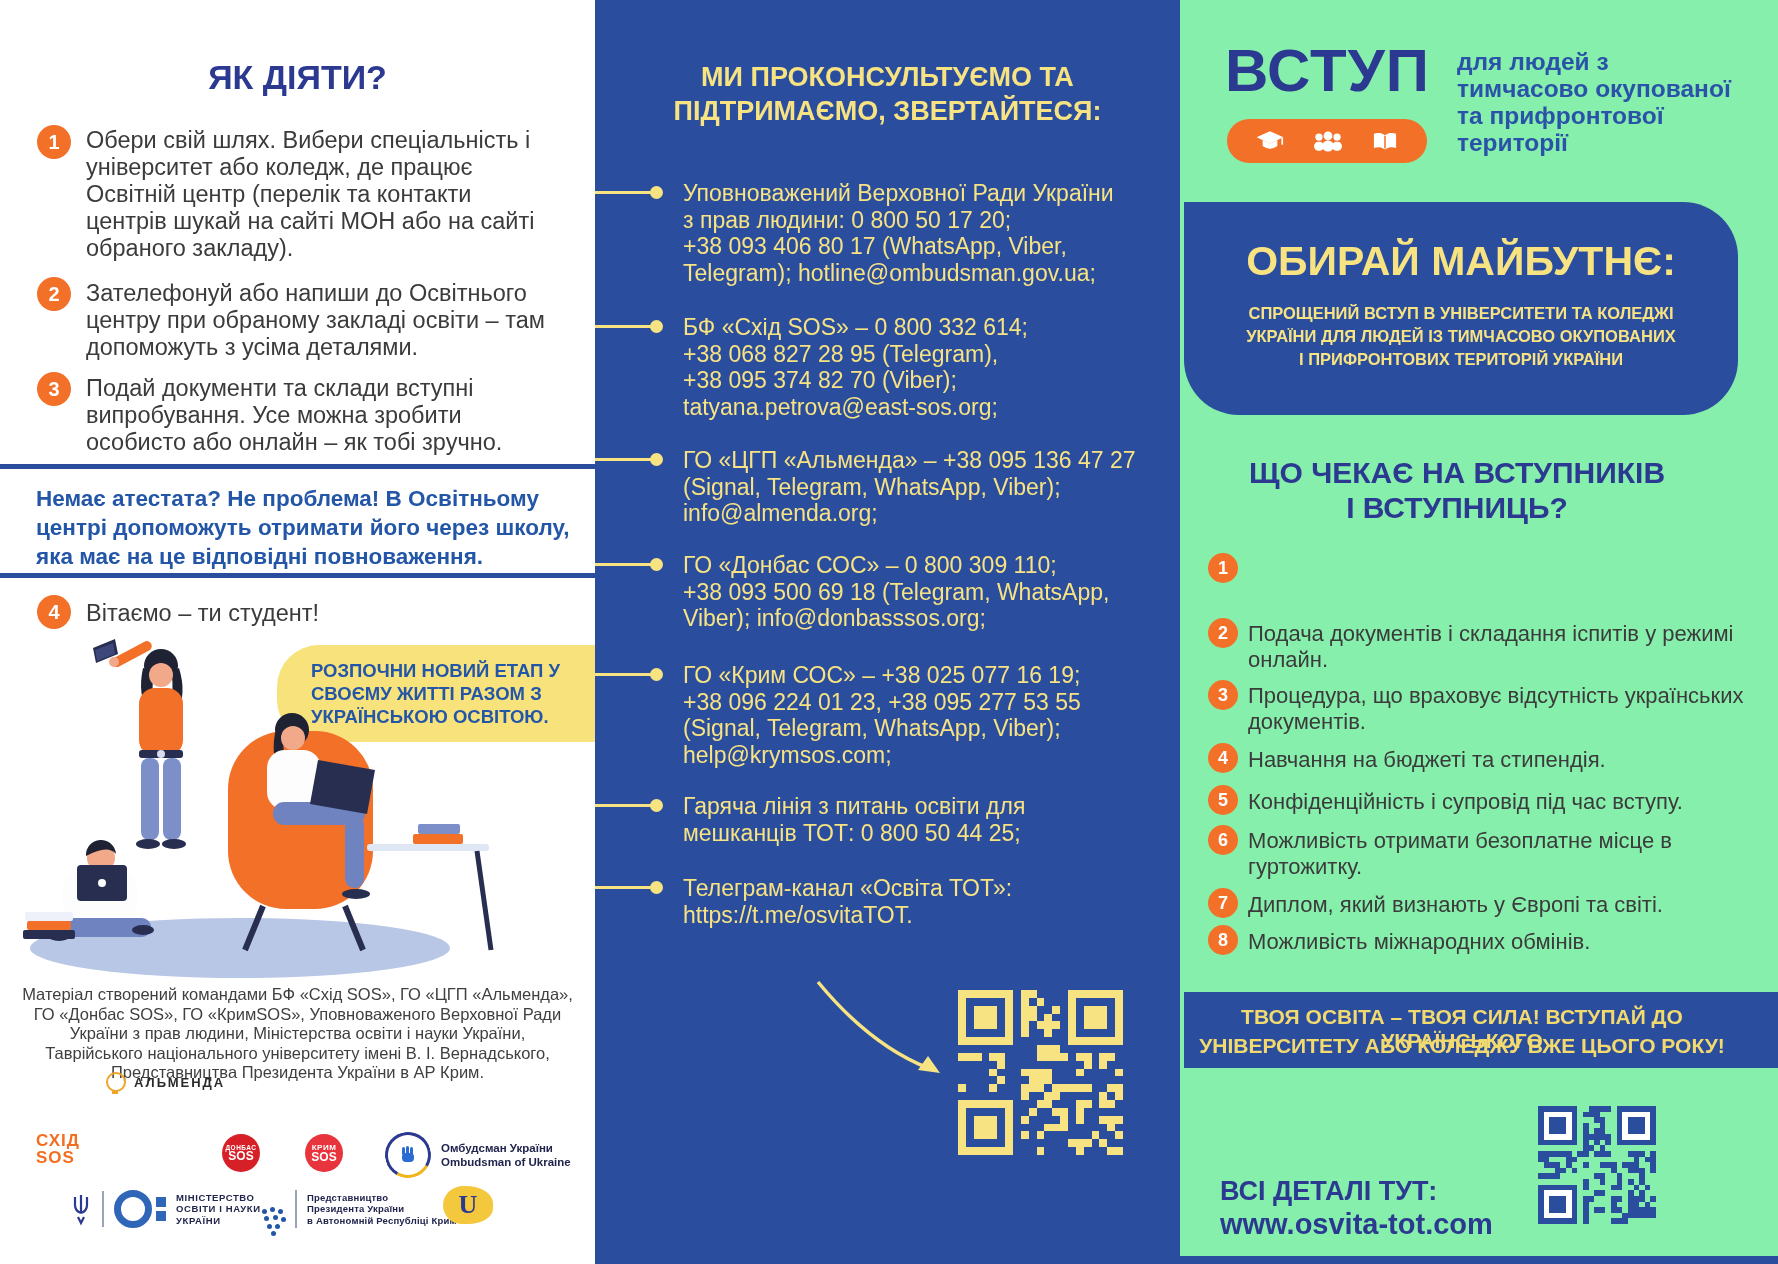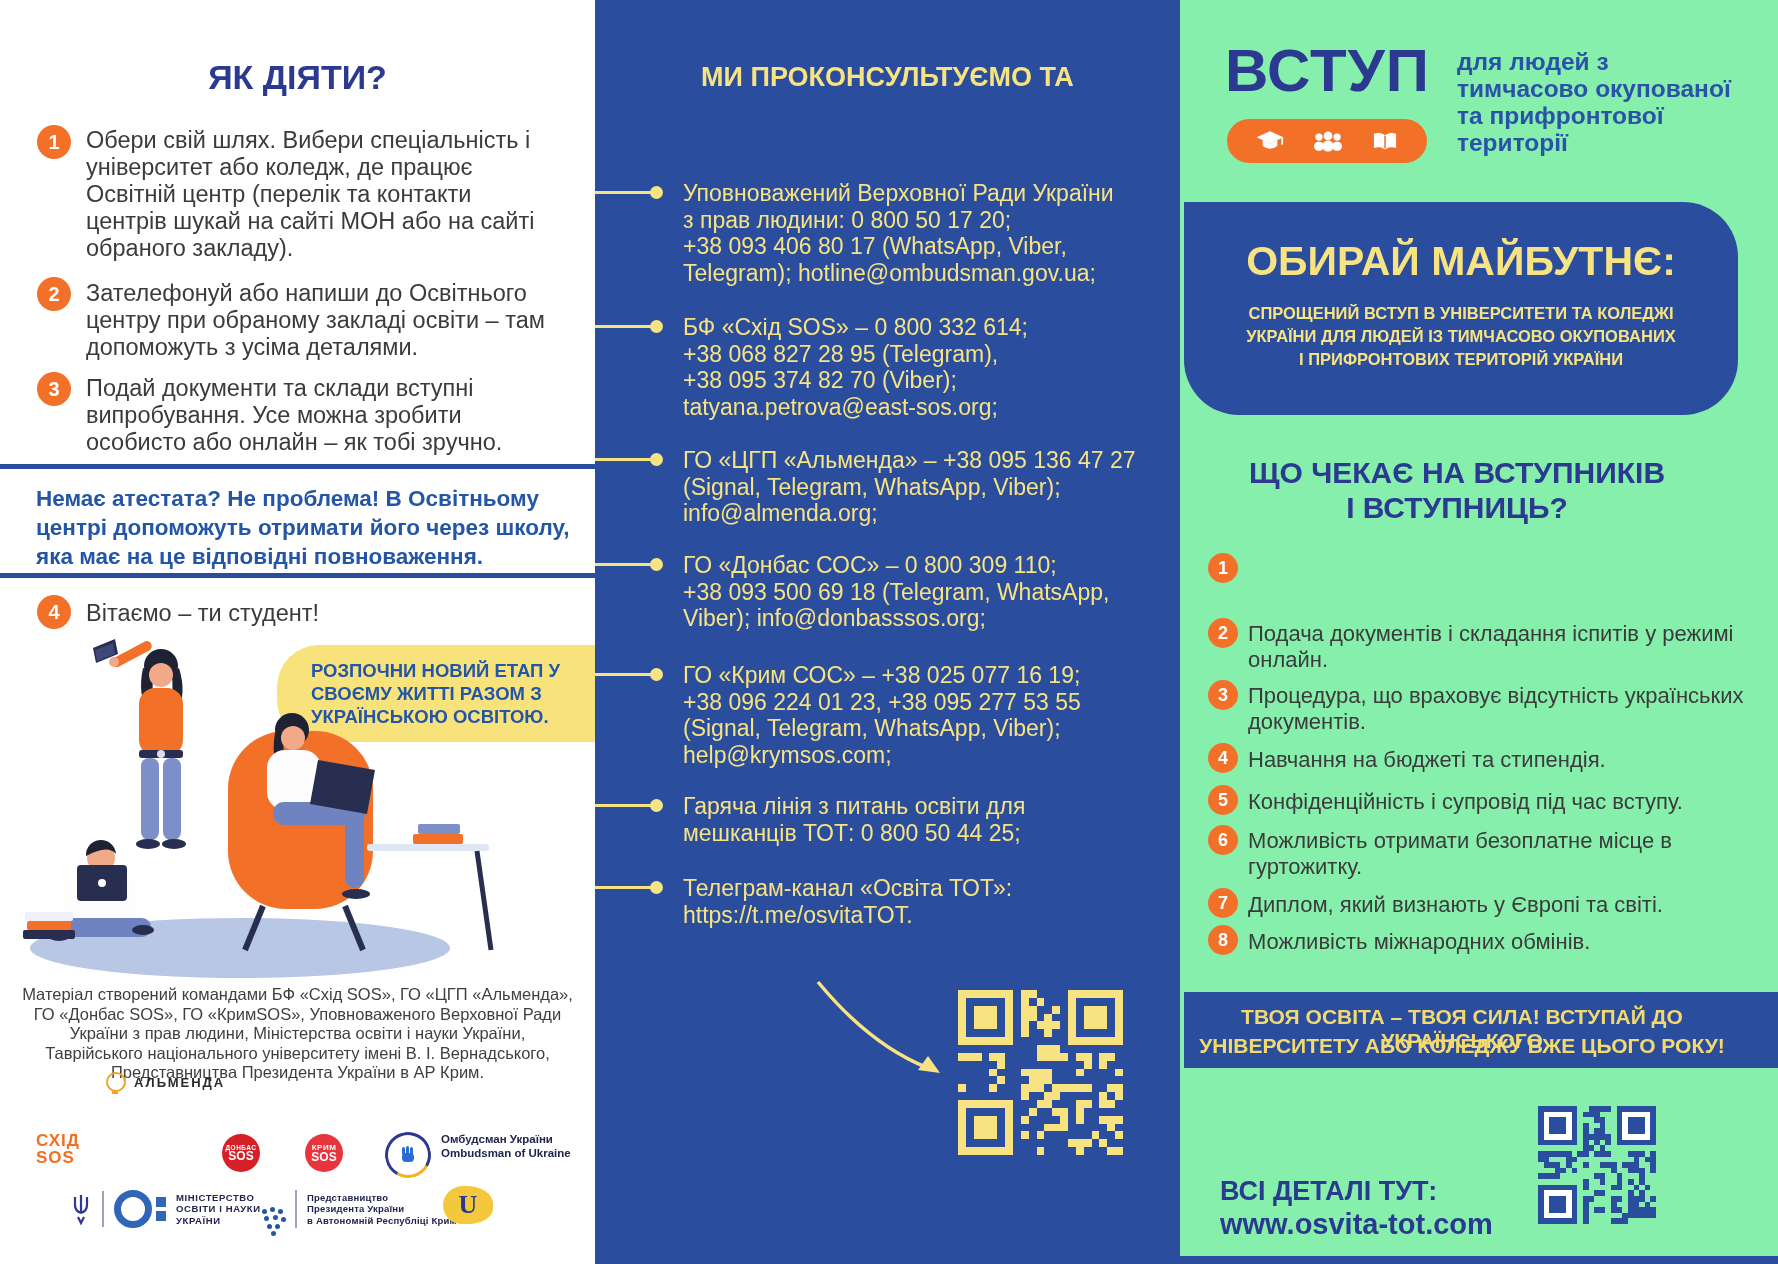--- a/index.html
+++ b/index.html
@@ -151,21 +151,21 @@
     <span class="almenda-txt">АЛЬМЕНДА</span>
   </div>
   <div class="abs logo-red" style="left:222px;top:1134px;background:#d61f26;">
     <span class="t1">ДОНБАС</span>
     <span class="t2">SOS</span>
   </div>
   <div class="abs logo-red" style="left:305px;top:1134px;background:#e8343c;">
     <span class="t1" style="font-size:8px;">КРИМ</span>
     <span class="t2">SOS</span>
   </div>
-  <div class="abs" style="left:385px;top:1132px;display:flex;gap:10px;">
+  <div class="abs" style="left:385px;top:1132px;display:flex;align-items:center;gap:10px;">
     <span class="omb-ring">
       <svg width="20" height="20" viewBox="0 0 20 20" style="transform:rotate(15deg);">
         <rect x="4" y="2" width="3" height="8" rx="1.5" fill="#2b6cd4"></rect>
         <rect x="8" y="1" width="3" height="9" rx="1.5" fill="#2b6cd4"></rect>
         <rect x="12" y="2" width="3" height="8" rx="1.5" fill="#2b6cd4"></rect>
         <rect x="4" y="8" width="12" height="9" rx="4" fill="#2b6cd4"></rect>
       </svg>
     </span>
     <span class="omb-txt">
       <div>Омбудсман України</div>
@@ -199,20 +199,21 @@
       <div>Президента України</div>
       <div>в Автономній Республіці Крим</div>
     </span>
   </div>
   <div class="abs tnu-blob" style="left:443px;top:1186px;">
     <span class="tnu-u">U</span>
   </div>
 
   <div id="mid" class="abs">
     <div class="abs m-title" style="top:62px;">МИ ПРОКОНСУЛЬТУЄМО ТА</div>
+    <div class="abs m-title" style="top:96px;">ПІДТРИМАЄМО, ЗВЕРТАЙТЕСЯ:</div>
 
     <div class="abs leader" style="top:191px;"></div>
     <div class="abs contact" style="top:180px;">
       <div>Уповноважений Верховної Ради України</div>
       <div>з прав людини: 0 800 50 17 20;</div>
       <div>+38 093 406 80 17 (WhatsApp, Viber,</div>
       <div>Telegram); hotline@ombudsman.gov.ua;</div>
     </div>
 
     <div class="abs leader" style="top:325px;"></div>

